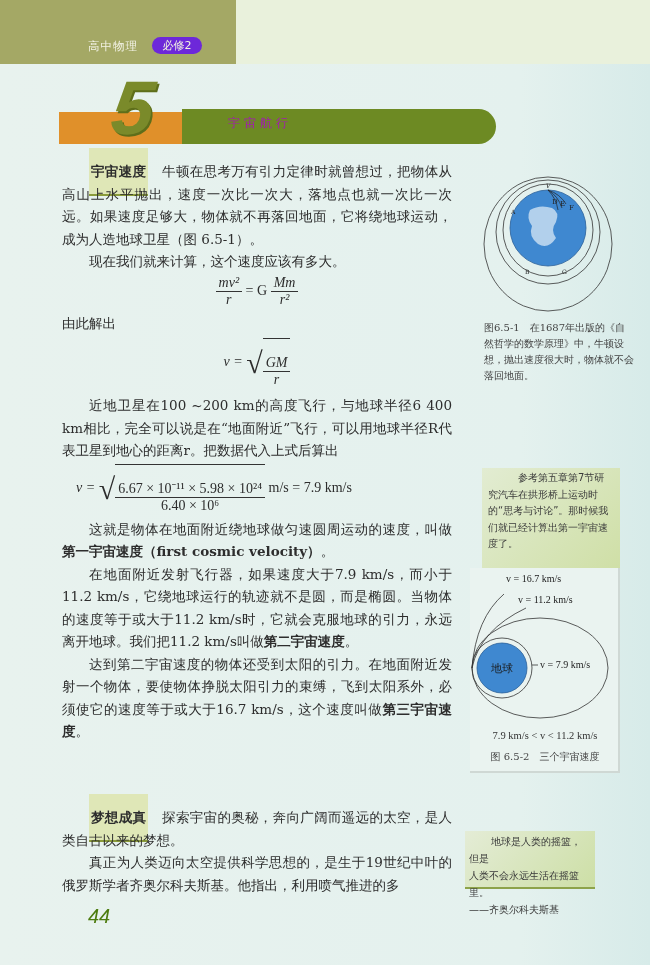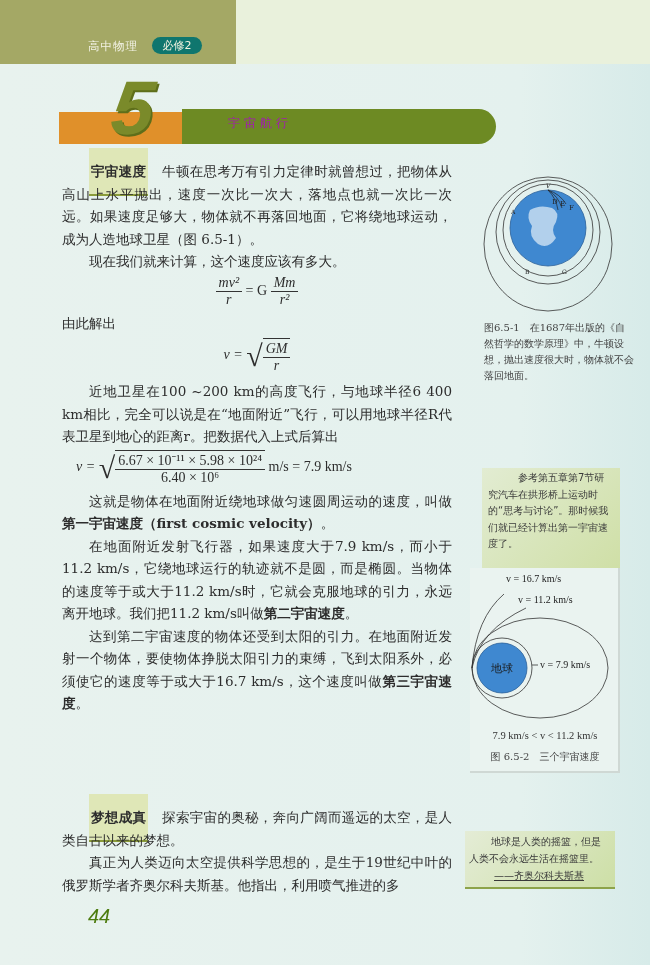--- a/index.html
+++ b/index.html
@@ -22,21 +22,21 @@
     position: absolute; left: 236px; top: 0; width: 414px; height: 64px;
     background: #e9f1dc;
   }
   .header-subject {
     position: absolute; left: 88px; top: 39px;
     font-family: "DejaVu Sans", sans-serif;
     font-size: 11.5px; color: #f3f3e6; letter-spacing: 1px;
   }
   .header-pill {
     position: absolute; left: 152px; top: 37px; width: 50px; height: 17px;
-    background: #0f766e; border-radius: 9px;
+    background: #6d28d9; border-radius: 9px;
     font-family: "DejaVu Sans", sans-serif;
     font-size: 11px; color: #f3f3e0; text-align: center; line-height: 17px;
   }
   .chapter-orange {
     position: absolute; left: 59px; top: 112px; width: 124px; height: 32px;
     background: #e0902a;
   }
   .chapter-green {
     position: absolute; left: 182px; top: 109px; width: 314px; height: 35px;
     background: #6d8a23;
@@ -71,21 +71,21 @@
   .boldlatin { font-weight: bold; }
   .formula {
     text-align: center; font-style: italic; margin: 2px 0;
     font-family: "Liberation Serif", serif; font-size: 14px;
   }
   .frac { display: inline-block; vertical-align: middle; text-align: center; }
   .frac .num { display: block; border-bottom: 1px solid #333; padding: 0 3px; line-height: 16px; }
   .frac .den { display: block; line-height: 16px; }
   .sqrt { display: inline-block; vertical-align: middle; }
   .sqrt .rad { font-size: 30px; font-style: normal; vertical-align: middle; }
-  .sqrt .under { display: inline-block; border-top: 1px solid #333; vertical-align: middle; padding-top: 2px; }
+  .sqrt .under { display: inline-block; border-top: 1px solid #333; vertical-align: middle; padding-top: 16px; }
   .page-number {
     position: absolute; left: 88px; top: 905px;
     font-family: "Liberation Sans", sans-serif; font-style: italic;
     font-size: 20px; color: #4d7c0f;
   }
   .fig1 { position: absolute; left: 478px; top: 170px; width: 140px; height: 142px; }
   .fig1-caption {
     position: absolute; left: 484px; top: 320px; width: 150px;
     font-size: 10px; line-height: 16px; color: #444;
   }
@@ -105,28 +105,28 @@
   .fig2 { position: absolute; left: 0; top: 0; width: 150px; height: 160px; }
   .fig2-range {
     position: absolute; left: 0; width: 150px; top: 162px; text-align: center;
     font-family: "Liberation Serif", serif; font-size: 10.5px; color: #333;
   }
   .fig2-caption {
     position: absolute; left: 0; width: 150px; top: 182px; text-align: center;
     font-size: 10px; color: #444;
   }
   .quote-box {
-    position: absolute; left: 465px; top: 831px; width: 150px; height: 58px;
+    position: absolute; left: 465px; top: 831px; width: 130px; height: 58px;
     background: linear-gradient(135deg, #e4ecd6 0%, #cddfa6 100%);
     border-bottom: 2px solid #8da34a;
     font-family: "DejaVu Sans", sans-serif;
     font-size: 10px; line-height: 17px; color: #3a3a3a; padding: 2px 6px 0 4px;
   }
   .quote-box .l1 { text-indent: 2.2em; }
-  .quote-box .author { text-align: center; text-decoration: underline; }
+  .quote-box .author { text-align: left; }
 </style>
 </head>
 <body>
 
 <div class="page-bg"></div>
 
 <div class="header-band"></div>
 <div class="header-right"></div>
 <div class="header-subject">高中物理</div>
 <div class="header-pill">必修2</div>

